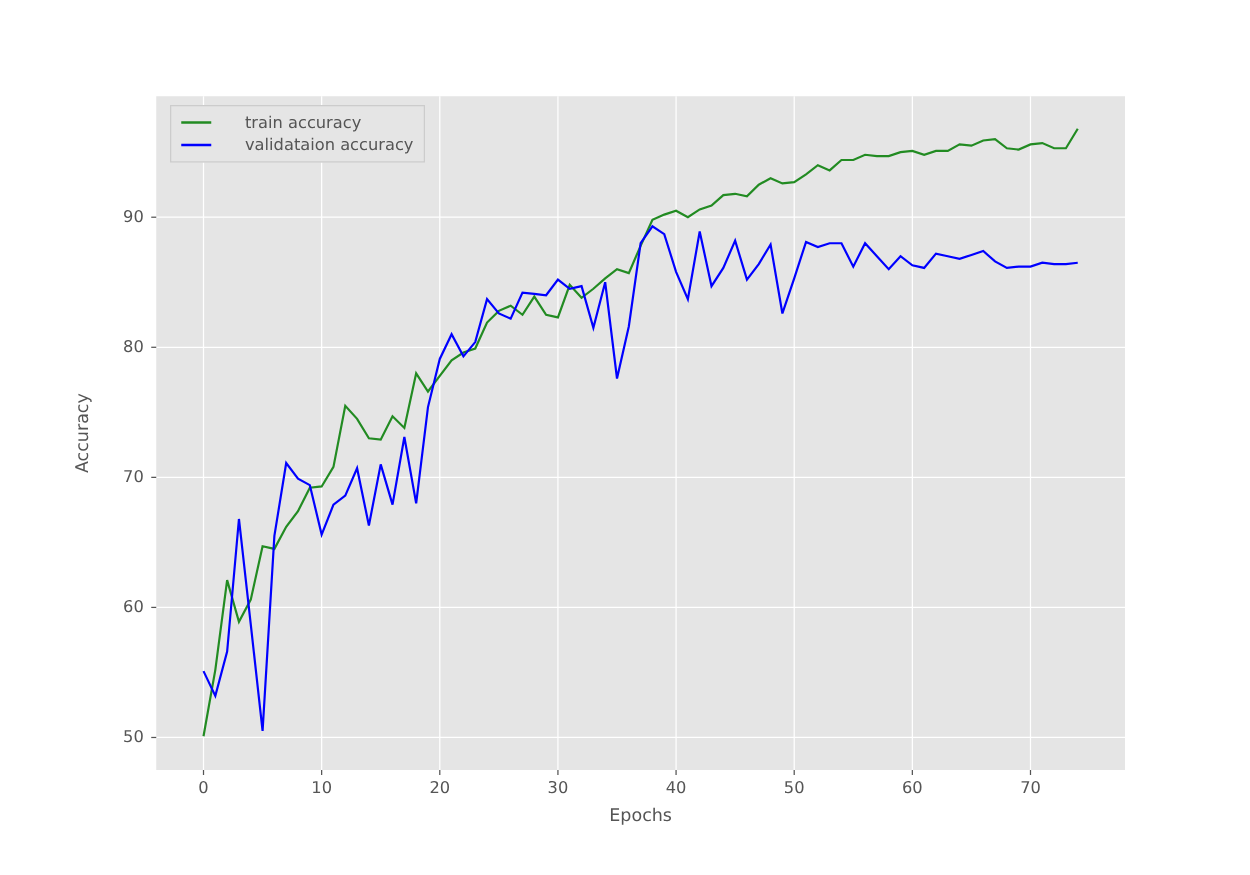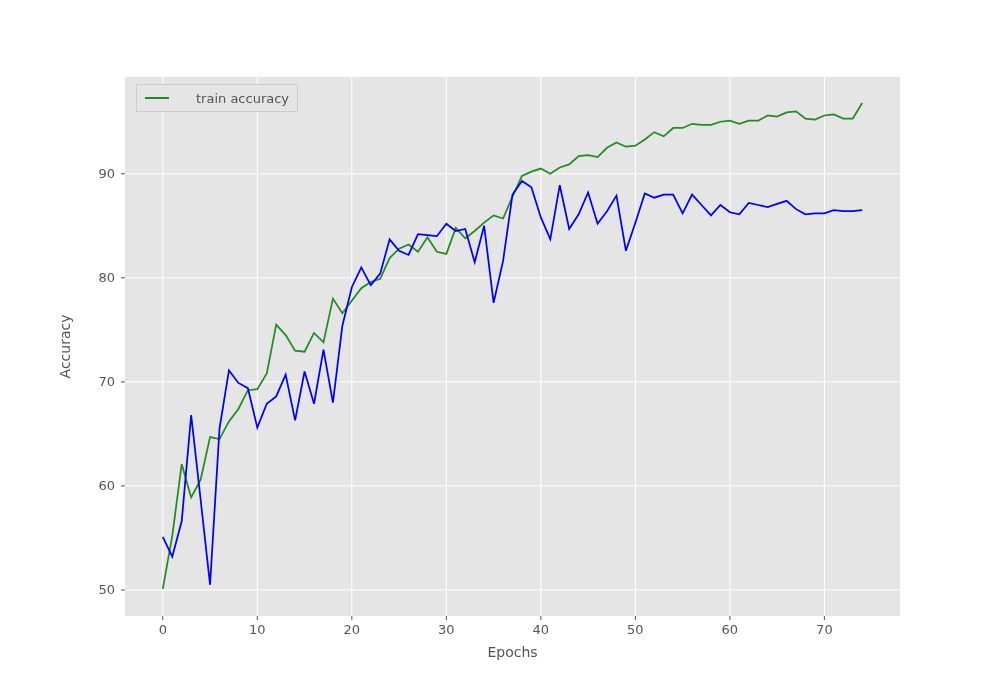--- a/index.html
+++ b/index.html
@@ -126,15 +126,19 @@
         </g>
       <text class="axis-label" x="387.5" y="580" text-anchor="middle">Epochs</text>
       <text class="axis-label" transform="translate(-55,269.5) rotate(-90)" text-anchor="middle">Accuracy</text>
     </svg>
 
     <div class="legend" id="legend">
         <div class="legend-row">
           <span class="legend-swatch" style="border-top-color: rgb(34, 139, 34);"></span>
           <span>train accuracy</span>
         </div>
+        <div class="legend-row">
+          <span class="legend-swatch" style="border-top-color: rgb(0, 0, 255);"></span>
+          <span>validataion accuracy</span>
+        </div>
       </div>
   </div>
 </div>
 
 </body></html>

